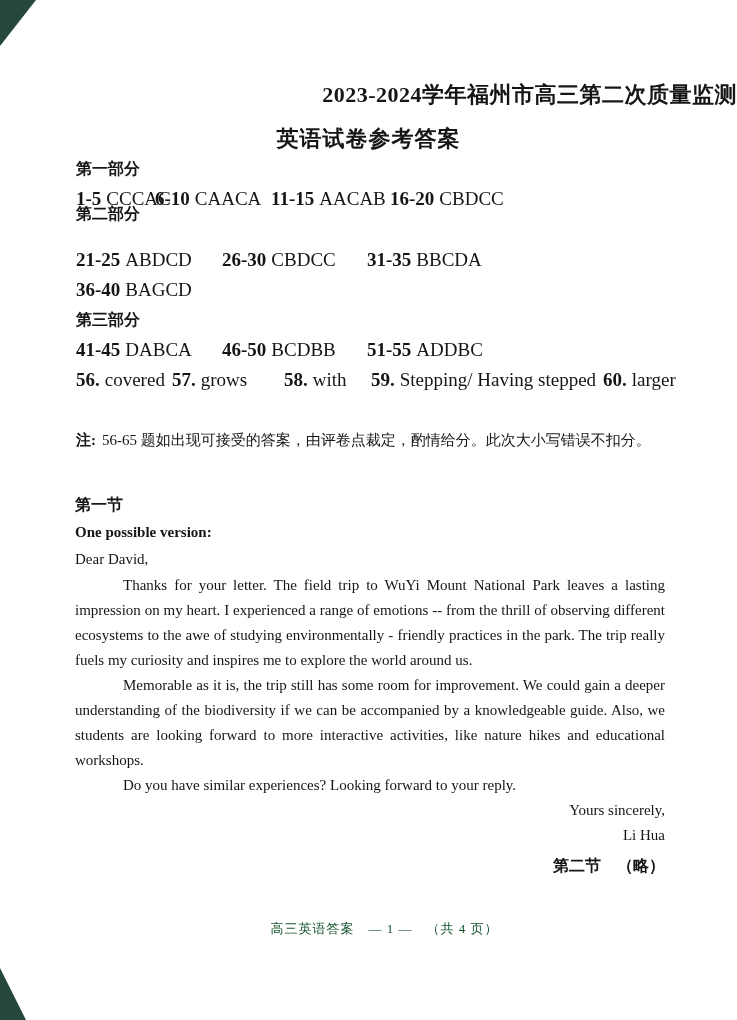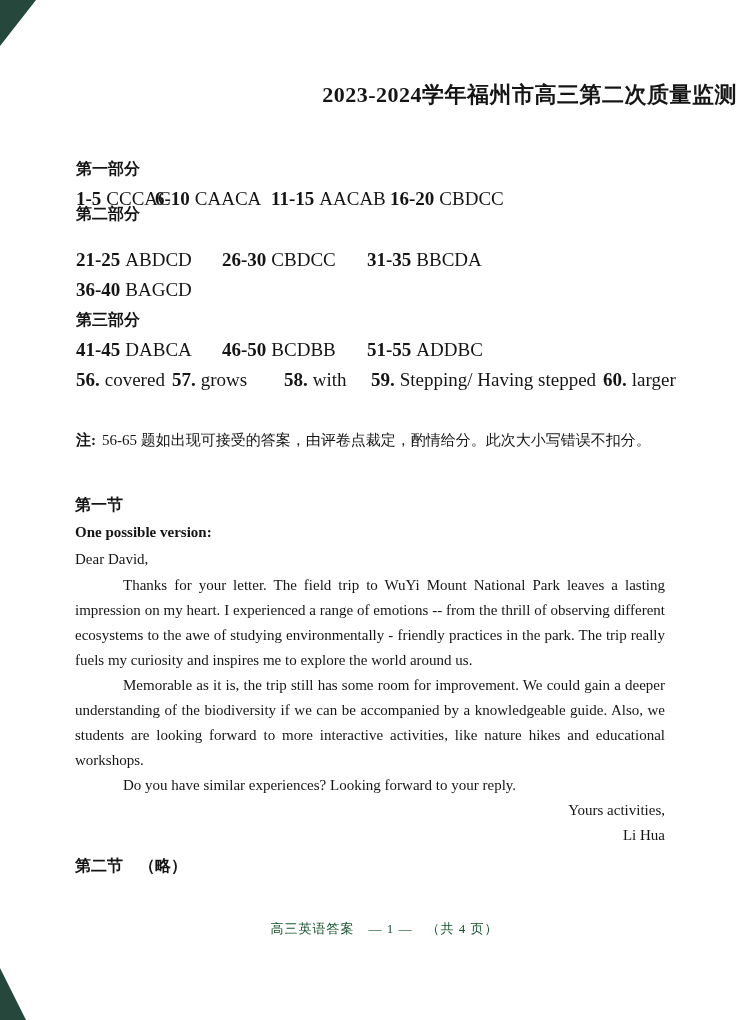--- a/index.html
+++ b/index.html
@@ -49,37 +49,38 @@
     font-family:"Liberation Serif","DejaVu Serif",serif;
   }
   .h-part{margin-bottom:6px;}
   .h-sec1{margin-bottom:3px;}
   .opv{font-weight:bold;line-height:25px;margin-bottom:2px;}
   .salutation{line-height:25px;margin-bottom:1px;}
   .para{
     margin:0;text-align:justify;text-indent:48px;line-height:25px;
   }
   .closing,.signature{text-align:right;line-height:25px;}
-  .h-sec2{margin-top:5px;}
+  .h-sec2{margin-top:5px;text-align:right;}
   .footer{
     position:absolute;top:919px;left:0;width:100%;
     text-align:center;font-size:13px;line-height:20px;color:#14532d;
     letter-spacing:1px;
     margin-left:16px;
   }
 </style>
 </head>
 <body>
 
 <div class="page">
 
   <div class="corner corner-tl"></div>
   <div class="corner corner-bl"></div>
 
   <div class="doc-title">2023-2024学年福州市高三第二次质量监测</div>
+  <div class="doc-subtitle">英语试卷参考答案</div>
 
   <div class="sec-head" style="top:158px">第一部分</div>
 
   <div class="row" style="top:188px">
     <span class="cell" style="left:0"><b>1-5</b><span>CCCAC</span></span>
     <span class="cell" style="left:79px"><b>6-10</b><span>CAACA</span></span>
     <span class="cell" style="left:195px"><b>11-15</b><span>AACAB</span></span>
     <span class="cell" style="left:314px"><b>16-20</b><span>CBDCC</span></span>
   </div>
 
@@ -116,20 +117,20 @@
     <b>注:</b><span>56-65 题如出现可接受的答案，由评卷点裁定，酌情给分。此次大小写错误不扣分。</span>
   </div>
 
   <div class="letter-block">
     <div class="h h-sec1">第一节</div>
     <div class="opv">One possible version:</div>
     <div class="salutation">Dear David,</div>
     <p class="para">Thanks for your letter. The field trip to WuYi Mount National Park leaves a lasting impression on my heart. I experienced a range of emotions -- from the thrill of observing different ecosystems to the awe of studying environmentally - friendly practices in the park. The trip really fuels my curiosity and inspires me to explore the world around us.</p>
     <p class="para">Memorable as it is, the trip still has some room for improvement. We could gain a deeper understanding of the biodiversity if we can be accompanied by a knowledgeable guide. Also, we students are looking forward to more interactive activities, like nature hikes and educational workshops.</p>
     <p class="para">Do you have similar experiences? Looking forward to your reply.</p>
-    <div class="closing">Yours activities,</div>
+    <div class="closing">Yours sincerely,</div>
     <div class="signature">Li Hua</div>
     <div class="h h-sec2">第二节　（略）</div>
   </div>
 
   <div class="footer">高三英语答案　— 1 —　（共 4 页）</div>
 
 </div>
 
 </body></html>

